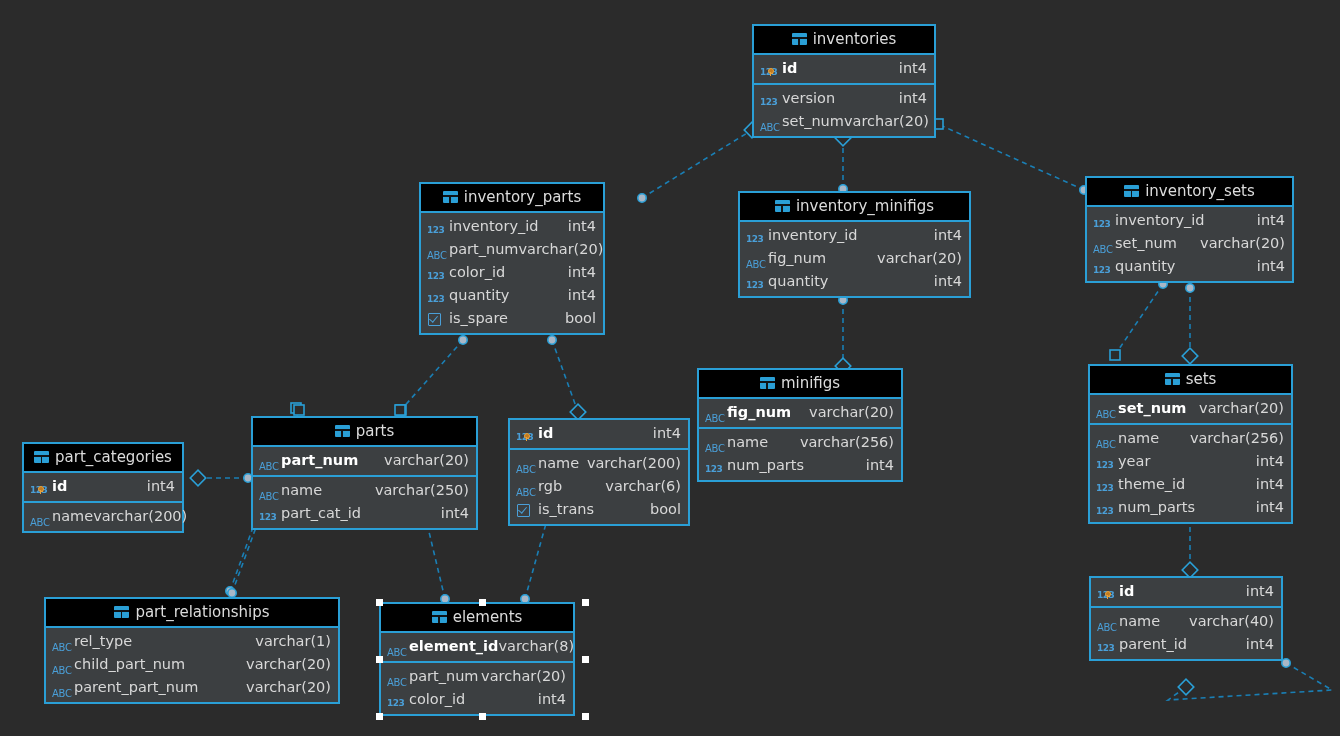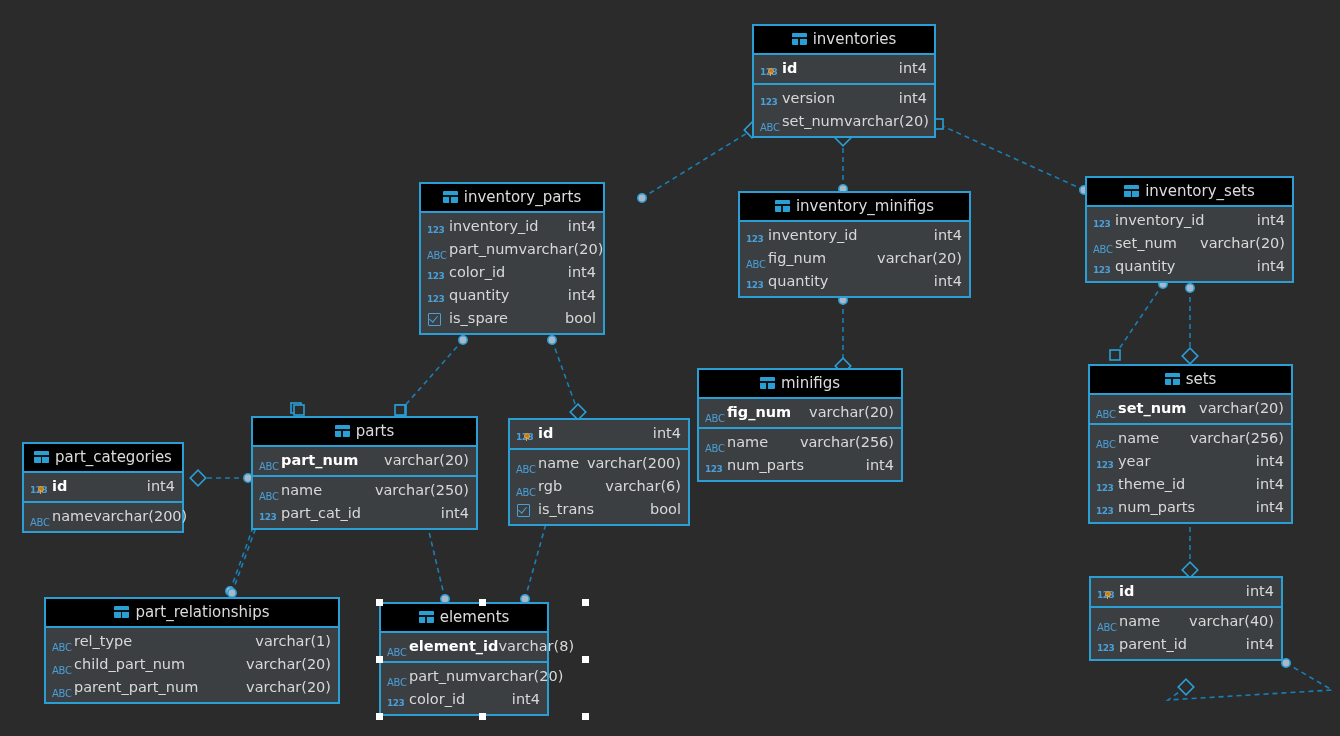--- a/index.html
+++ b/index.html
@@ -590,21 +590,21 @@
           </div>
           <div class="col-row">
             <span class="col-icon">
               <span class="ico-abc">ABC</span>
             </span>
             <span class="col-name">parent_part_num</span>
             <span class="col-type">varchar(20)</span>
           </div>
         </div>
       </div>
-      <div class="table-node selected" style="left: 379px; top: 602px; width: 170px;">
+      <div class="table-node selected" style="left: 379px; top: 602px; width: 196px;">
         <div class="tbl-header">
           <span class="ico-table"></span>
           <span>elements</span>
         </div>
         <div class="tbl-section pk-section">
           <div class="col-row">
             <span class="col-icon">
               <span class="ico-abc">ABC</span>
             </span>
             <span class="col-name pk">element_id</span>

